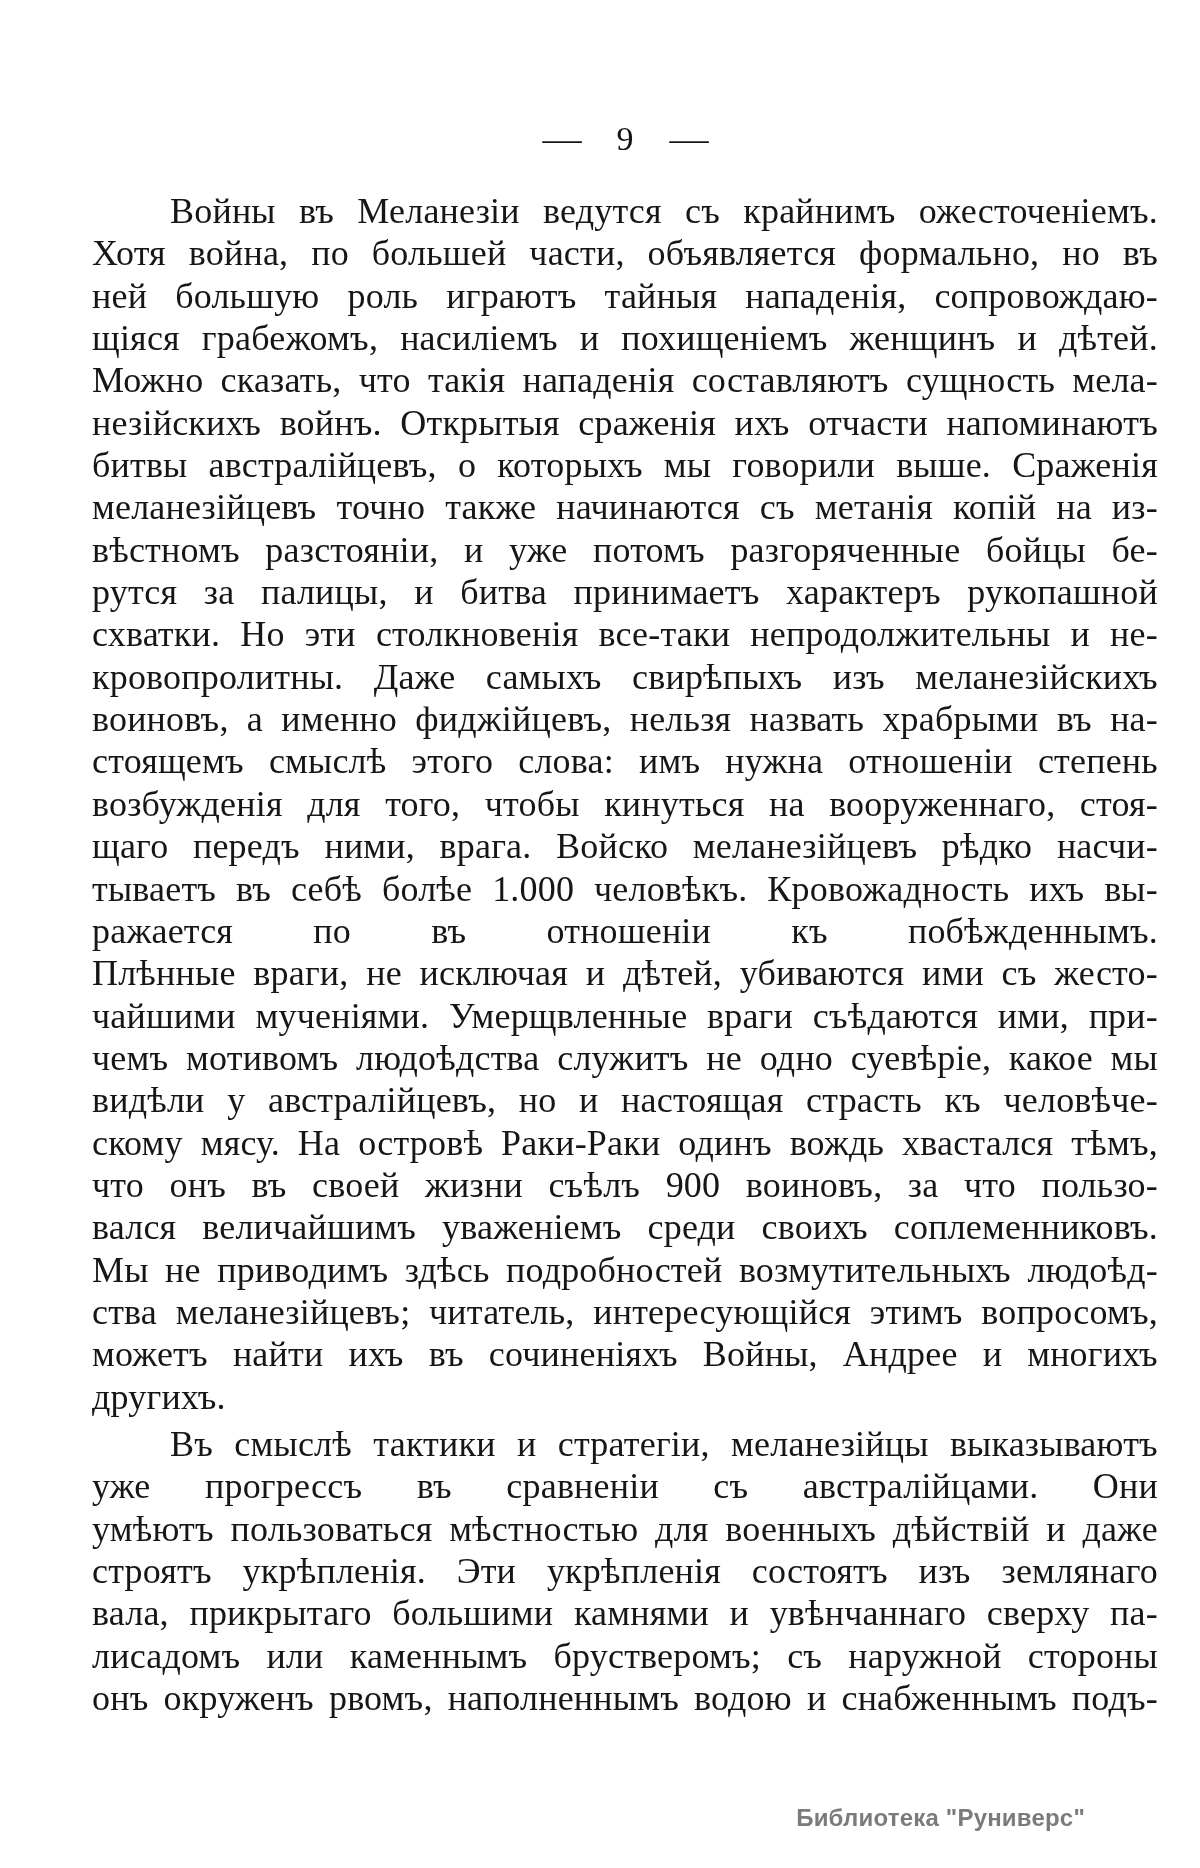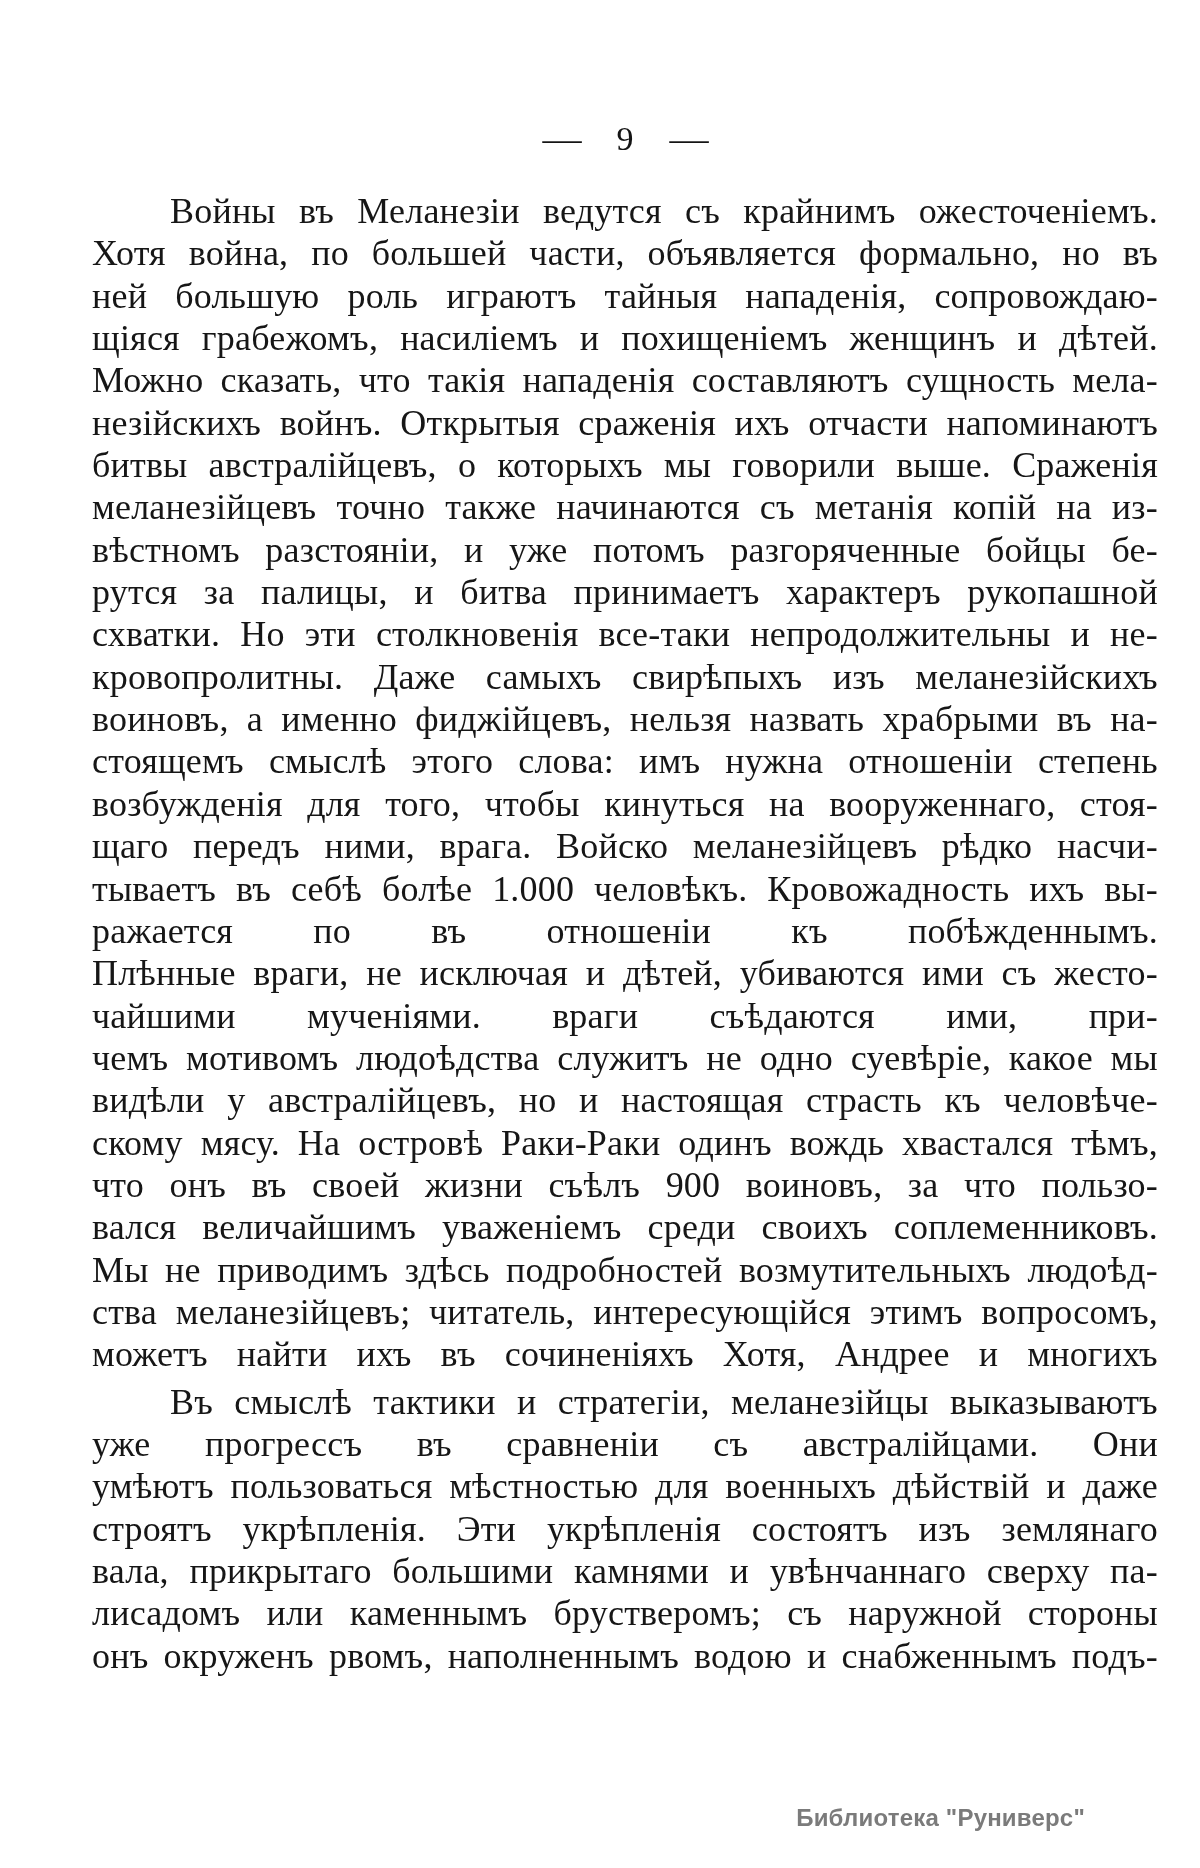--- a/index.html
+++ b/index.html
@@ -271,20 +271,21 @@
           <span>и</span>
           <span>дѣтей,</span>
           <span>убиваются</span>
           <span>ими</span>
           <span>съ</span>
           <span>жесто-</span>
         </div>
         <div class="line">
           <span>чайшими</span>
           <span>мученіями.</span>
+          <span>Умерщвленные</span>
           <span>враги</span>
           <span>съѣдаются</span>
           <span>ими,</span>
           <span>при-</span>
         </div>
         <div class="line">
           <span>чемъ</span>
           <span>мотивомъ</span>
           <span>людоѣдства</span>
           <span>служитъ</span>
@@ -353,24 +354,27 @@
           <span>интересующійся</span>
           <span>этимъ</span>
           <span>вопросомъ,</span>
         </div>
         <div class="line">
           <span>можетъ</span>
           <span>найти</span>
           <span>ихъ</span>
           <span>въ</span>
           <span>сочиненіяхъ</span>
-          <span>Хотя,</span>
+          <span>Войны,</span>
           <span>Андрее</span>
           <span>и</span>
           <span>многихъ</span>
+        </div>
+        <div class="line last">
+          <span>другихъ.</span>
         </div>
       </div>
       <div class="paragraph">
         <div class="line indent">
           <span>Въ</span>
           <span>смыслѣ</span>
           <span>тактики</span>
           <span>и</span>
           <span>стратегіи,</span>
           <span>меланезійцы</span>

